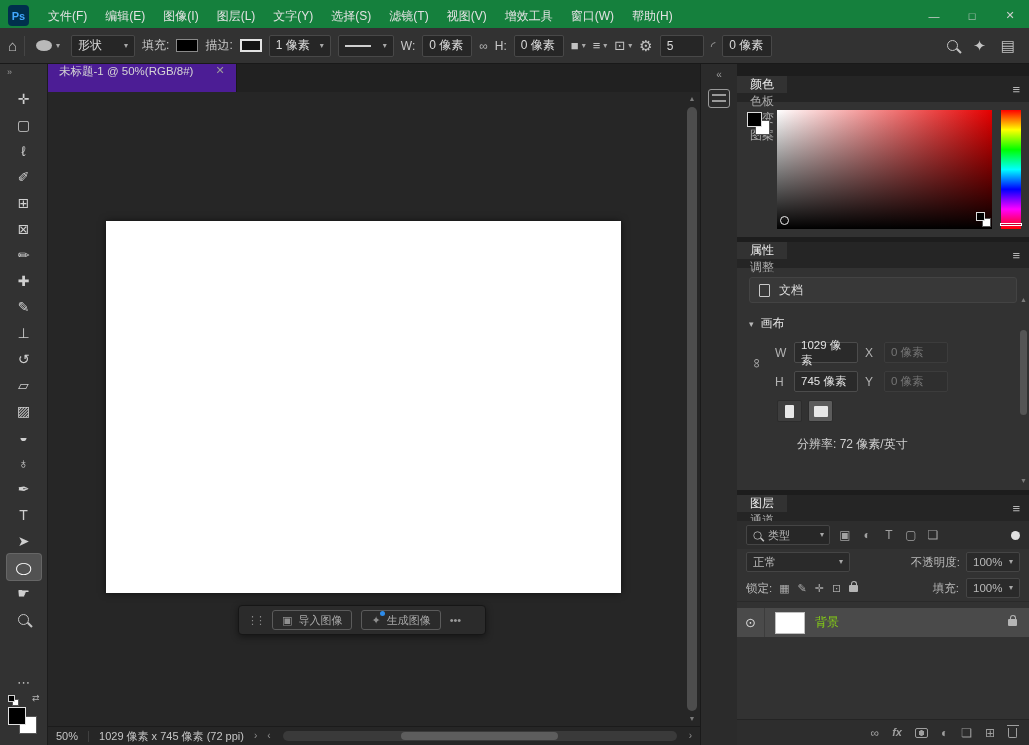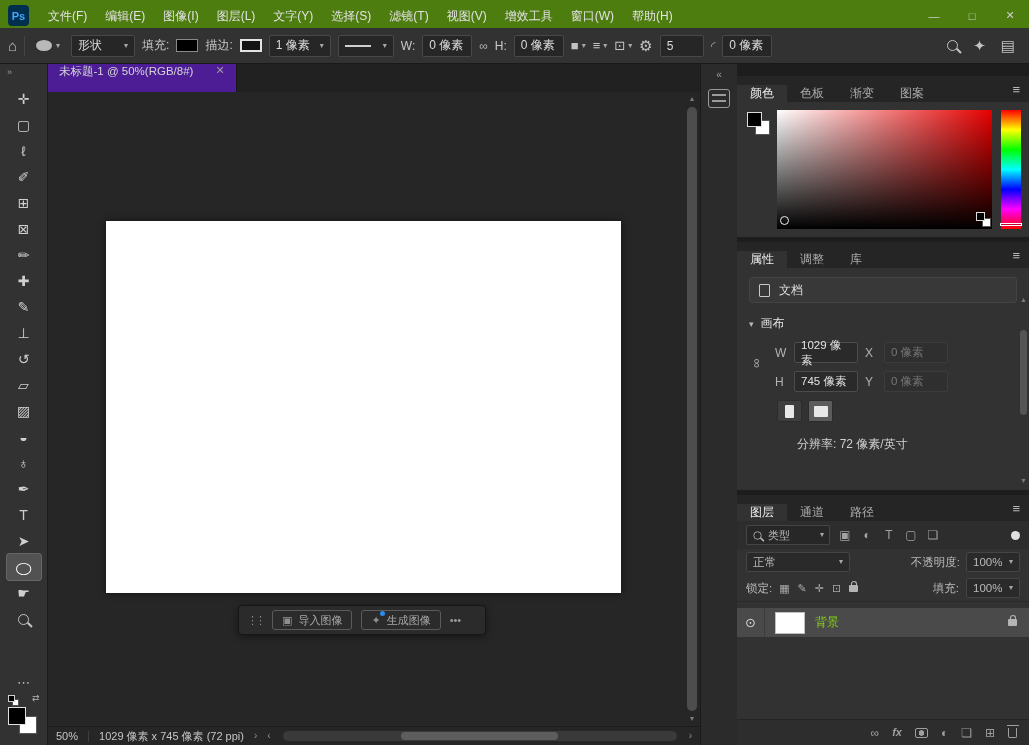--- a/index.html
+++ b/index.html
@@ -5,21 +5,21 @@
   * { box-sizing: border-box; margin: 0; padding: 0; }
   html,body { width:1029px; height:745px; overflow:hidden; }
   body {
     position:relative; background:#1e1e1e;
     font-family:"Liberation Sans","DejaVu Sans",sans-serif;
     font-size:12px; color:#d6d6d6; cursor:default;
   }
 
   
   #menubar { position:absolute; top:0; left:0; width:1029px; height:32px;
-    background:#4d7c0f; border-bottom:1px solid #121212; display:flex; align-items:center; }
+    background:#15803d; border-bottom:1px solid #121212; display:flex; align-items:center; }
   .ps-logo { width:21px; height:21px; margin:0 10px 0 8px; border-radius:4px;
     background:#00304d; color:#42a8ff; font-weight:bold; font-size:11px;
     display:flex; align-items:center; justify-content:center; }
   #menu-items { display:flex; height:100%; align-items:center; }
   .menu-item { padding:0 9px; height:28px; line-height:28px; color:#e2e2e2; font-size:12px; }
   .win-controls { margin-left:auto; display:flex; height:100%; }
   .win-btn { width:38px; height:100%; display:flex; align-items:center; justify-content:center;
     color:#cfcfcf; font-size:11px; }
 
   
@@ -112,21 +112,21 @@
   .strip-icon::after  { content:""; position:absolute; left:3px; right:3px; top:10px; height:1.5px; background:#9a9a9a; }
 
   
   #right-dock { position:absolute; left:737px; top:64px; width:292px; height:681px; background:#1d1d1d;
     padding-top:12px; display:flex; flex-direction:column; gap:5px; }
   .panel-group { background:#323232; display:flex; flex-direction:column; overflow:hidden; }
   #color-group { height:161px; }
   #props-group { height:248px; }
   #layers-group { flex:1; }
   .tab-strip { height:26px; min-height:26px; background:#252525; display:flex; align-items:stretch; }
-  .tabs-holder { display:flex; align-items:flex-end; }
+  .tabs-holder { display:flex; align-items:center;flex-direction:column; }
   .panel-tab { padding:0 13px; display:flex; align-items:center; font-size:12px; color:#ababab; }
   .panel-tab.active { background:#323232; color:#ededed; }
   .panel-menu { margin-left:auto; align-self:center; padding-right:9px; color:#b5b5b5; font-size:13px; }
 
   
   #color-content { flex:1; display:flex; padding:8px; position:relative; }
   .fgbg2 { width:32px; position:relative; }
   .c-fg { position:absolute; left:2px; top:2px; width:15px; height:15px; background:#000;
     border:1px solid #dcdcdc; z-index:2; }
   .c-bg { position:absolute; left:10px; top:10px; width:15px; height:15px; background:#fff; border:1px solid #555; }

